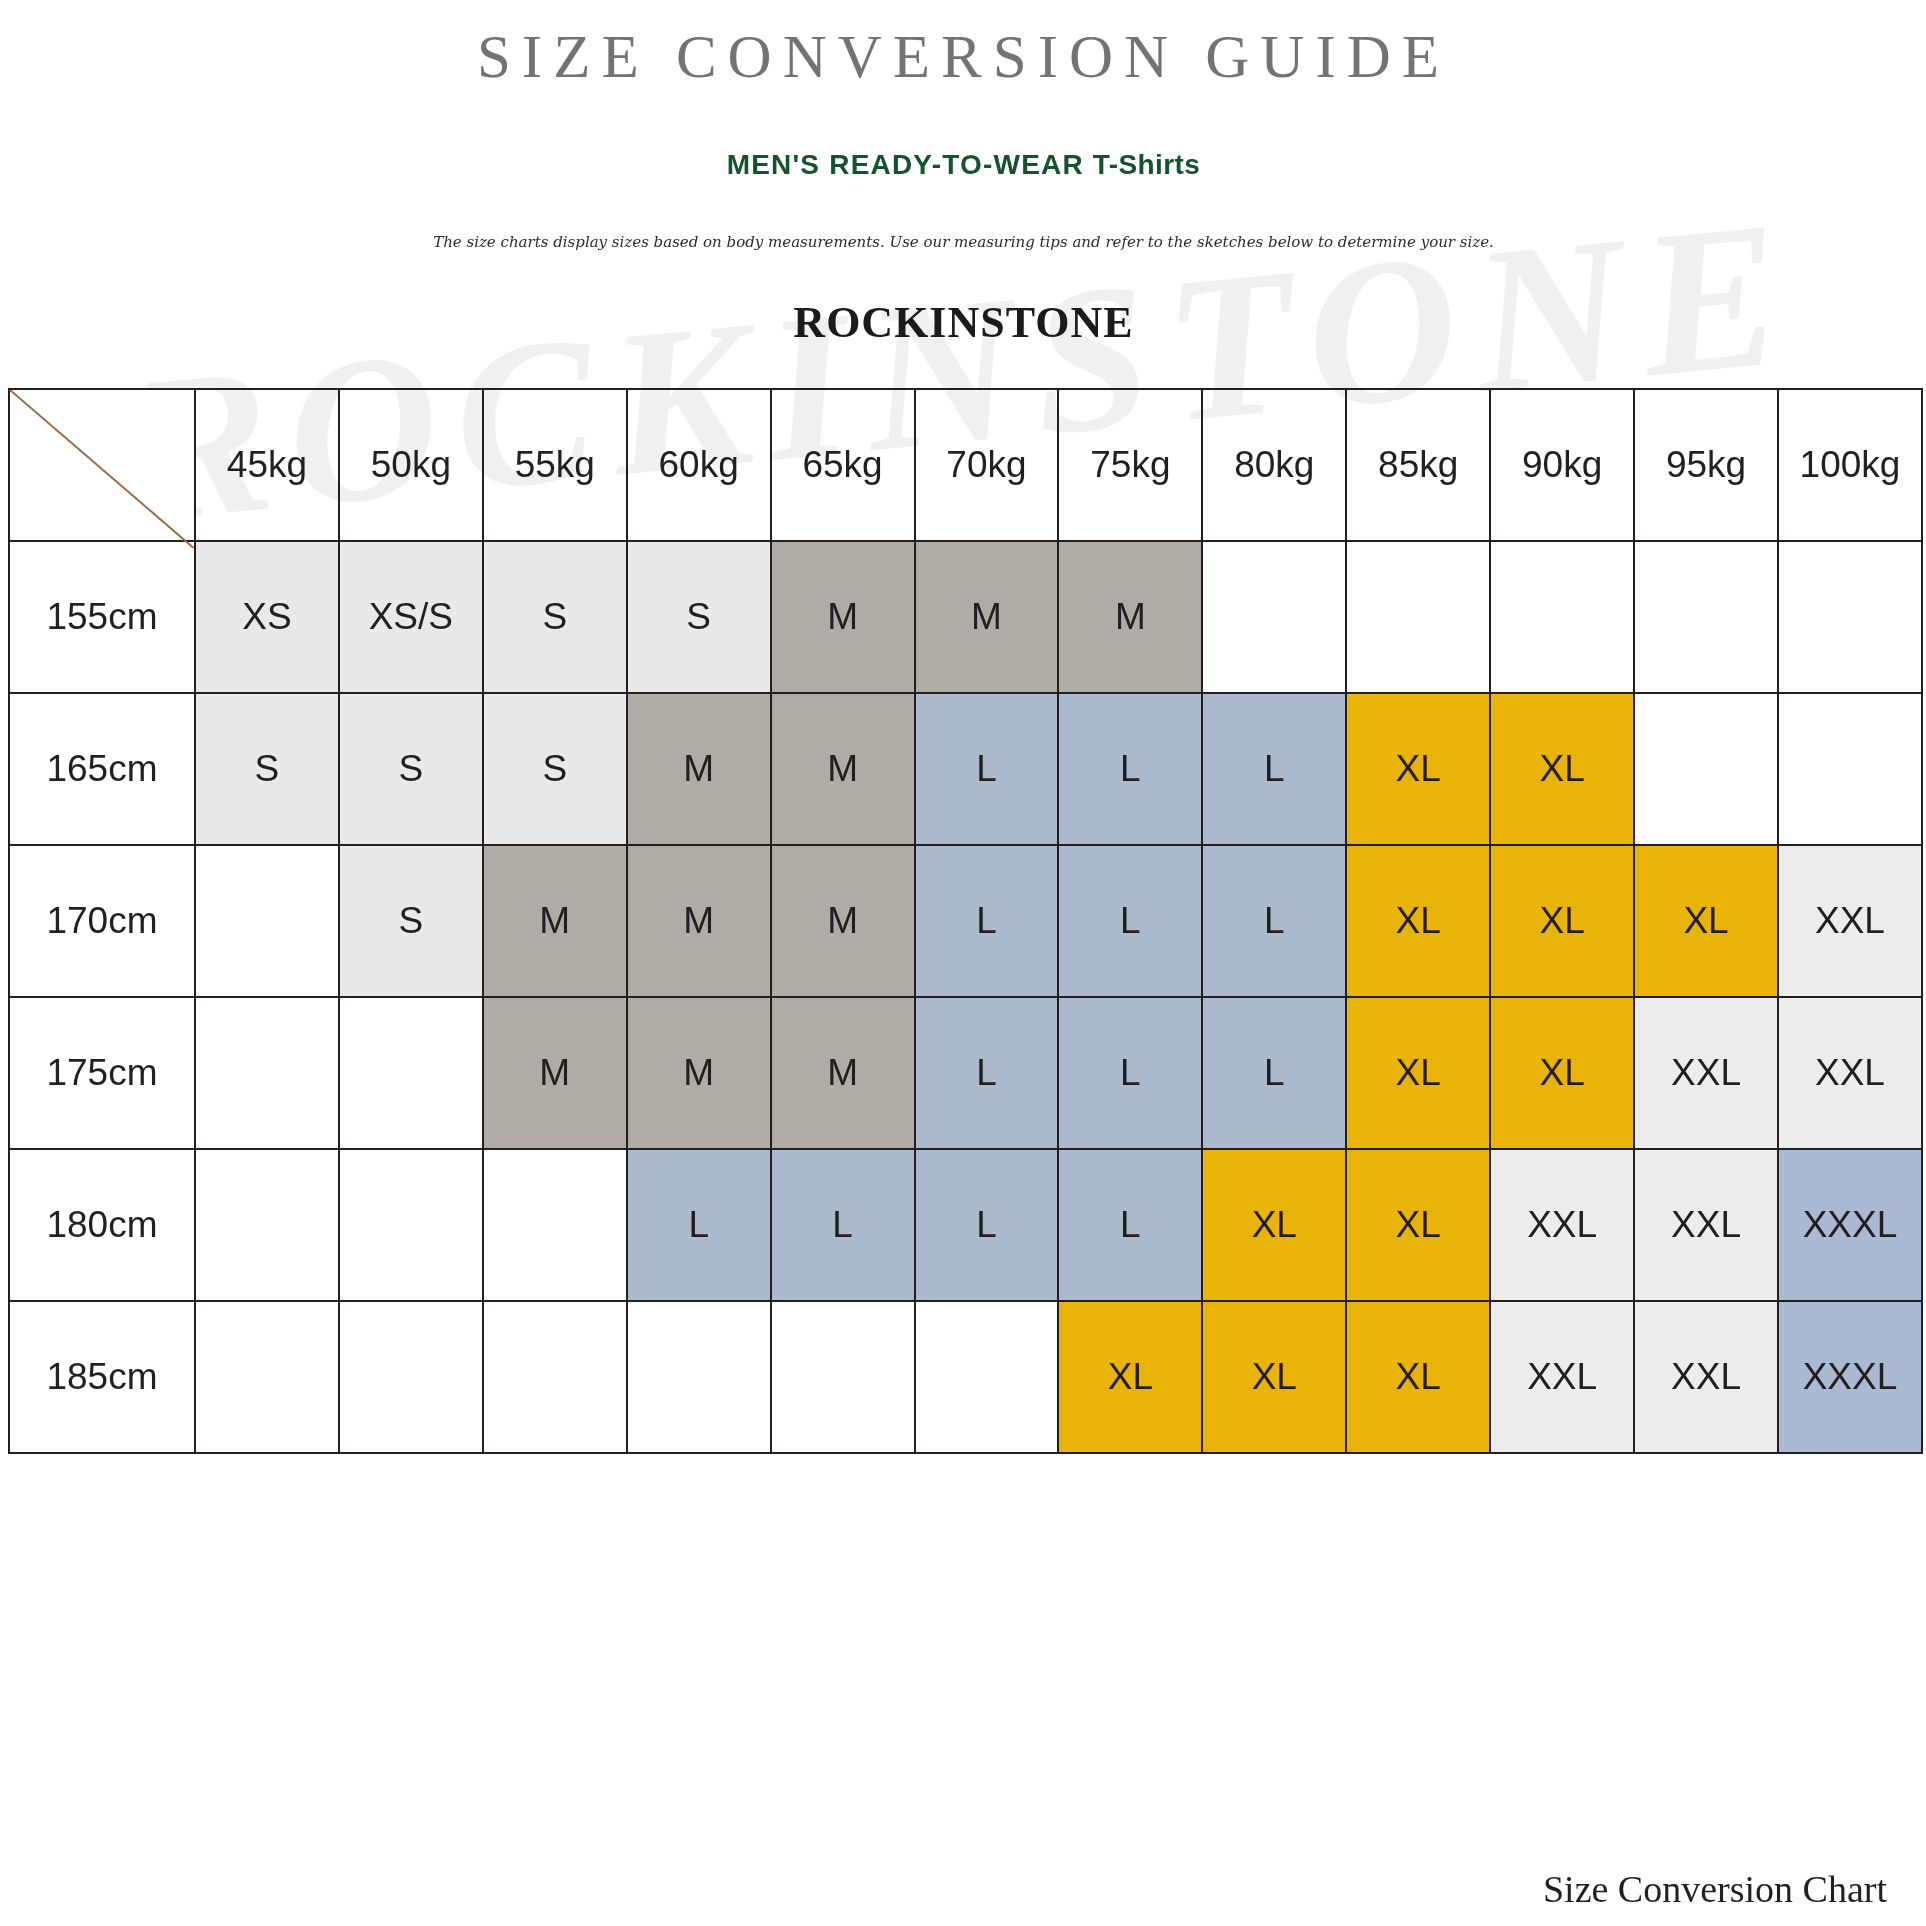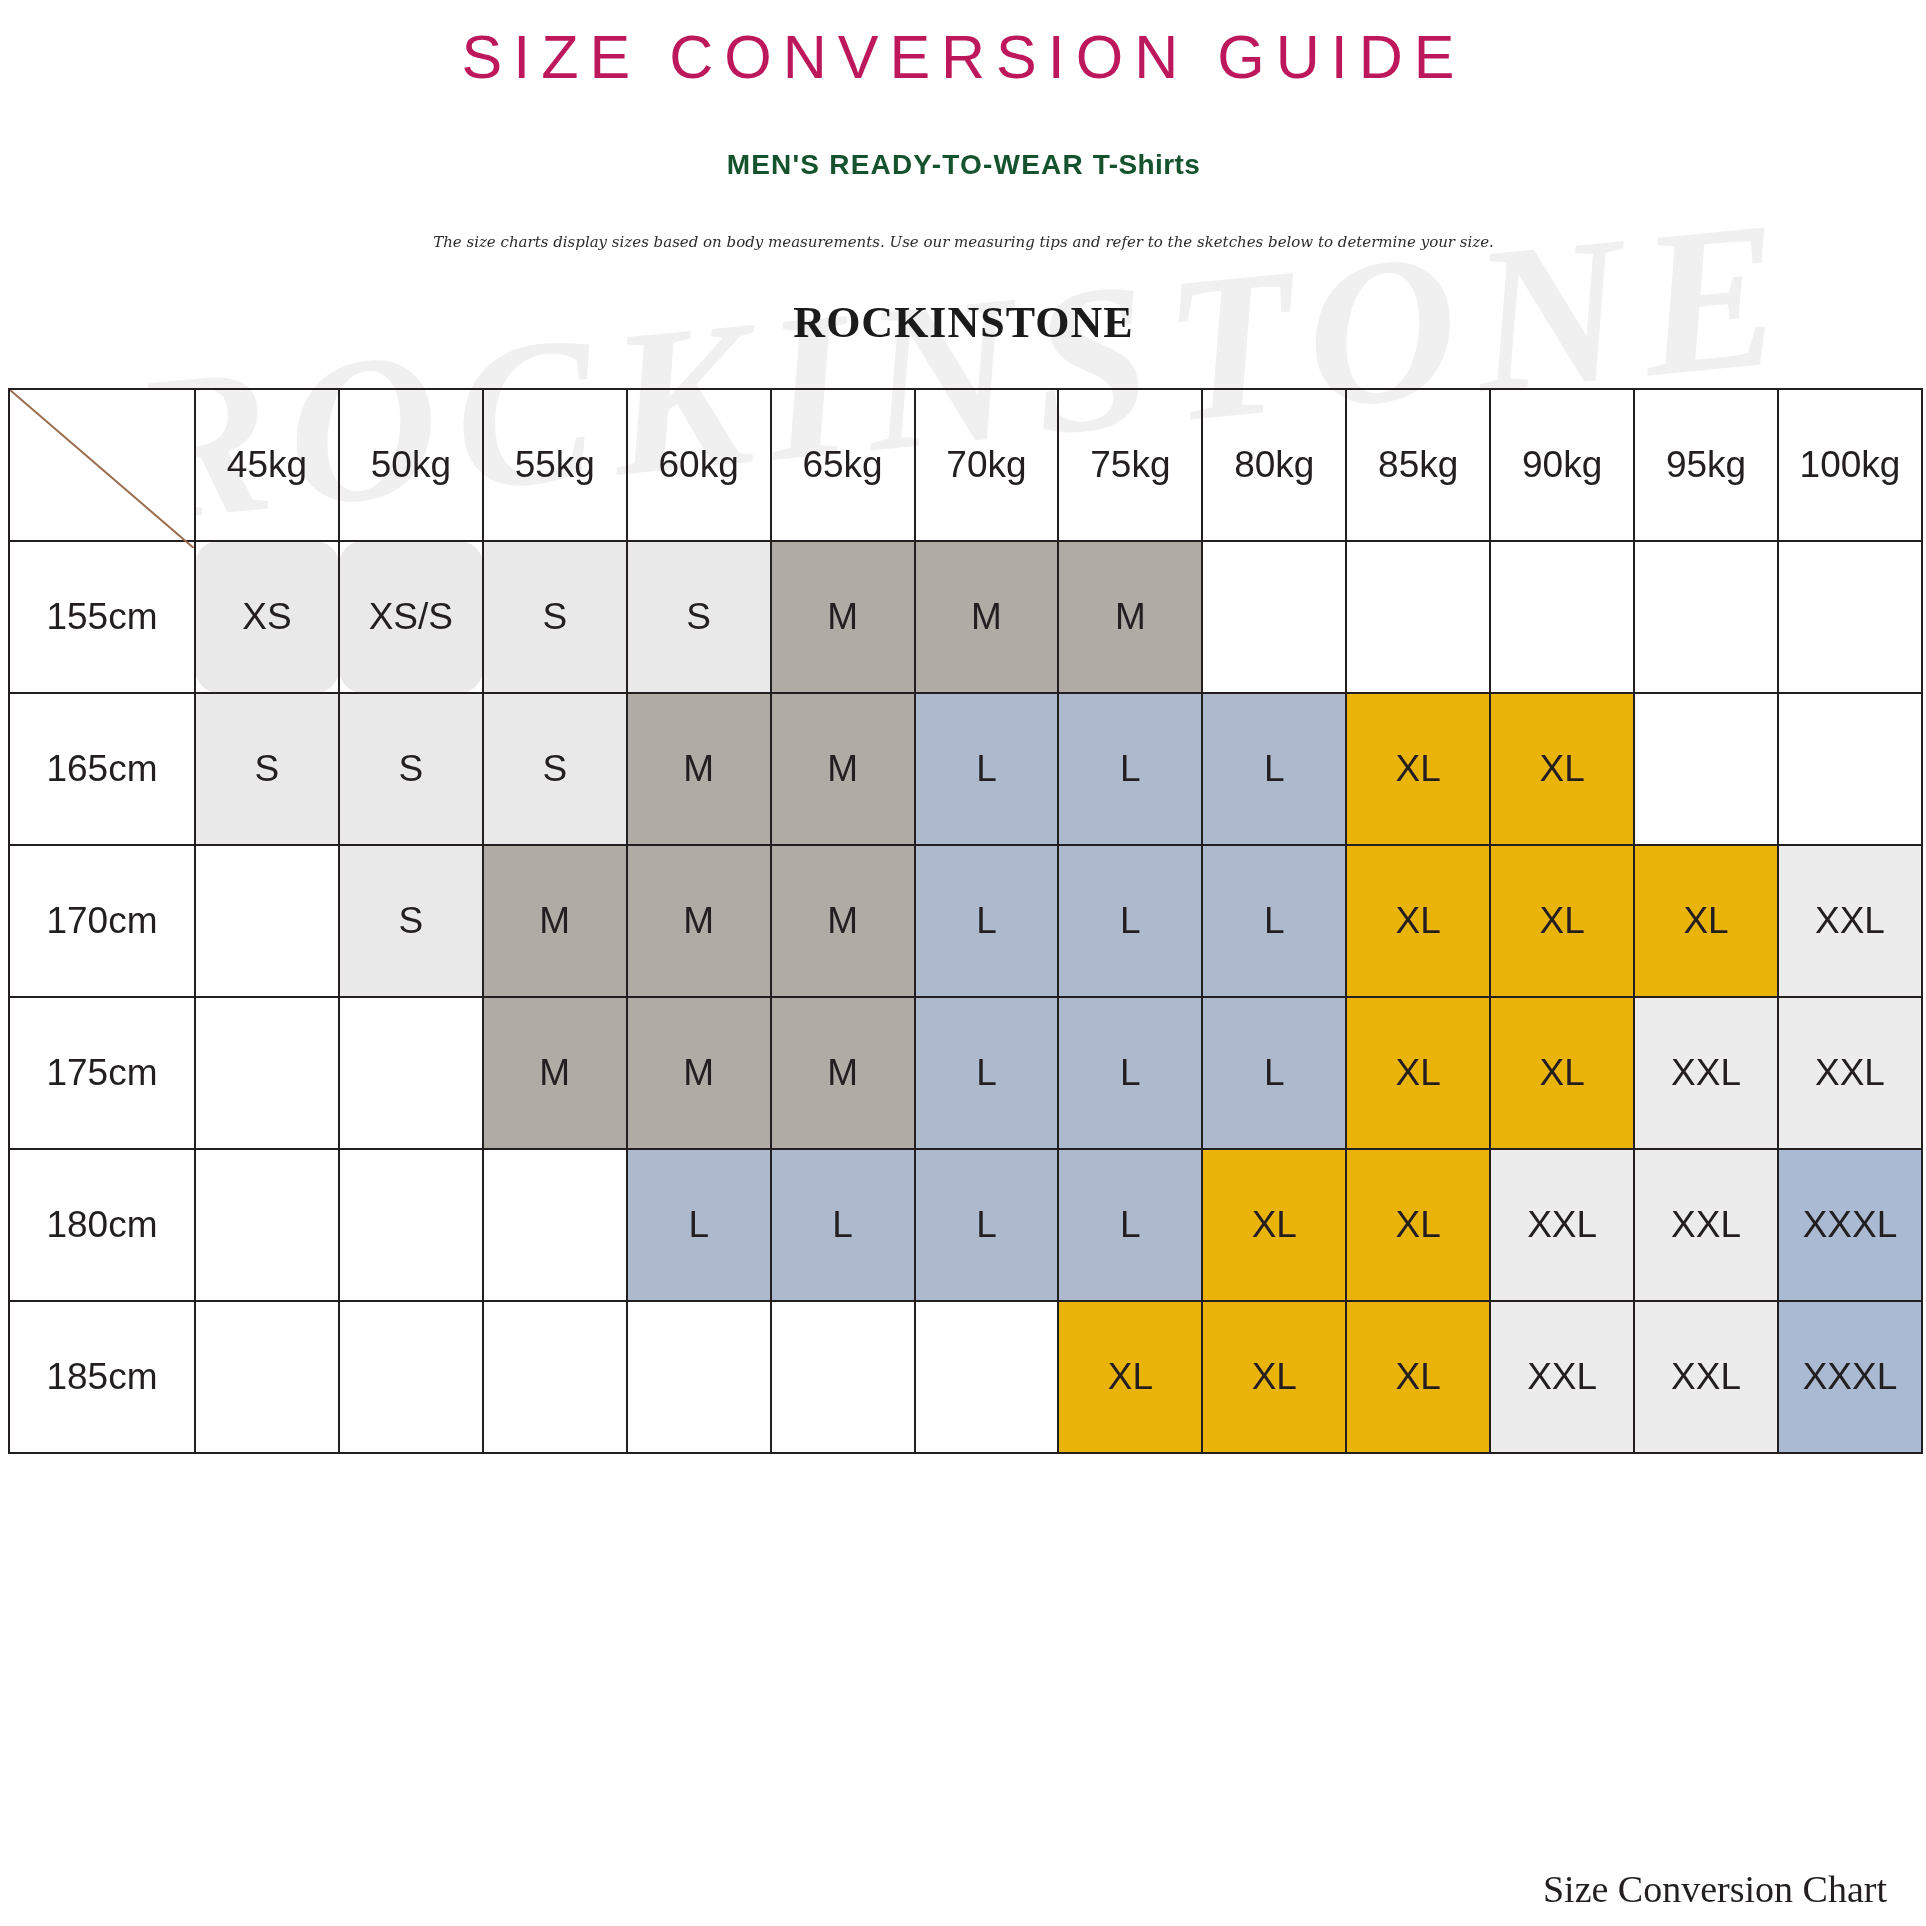--- a/index.html
+++ b/index.html
@@ -43,25 +43,25 @@
   }
 
   
   .header {
     position: relative;
     z-index: 2;
     padding-top: 22px;
     text-align: center;
   }
   .main-title {
-    font-family: Liberation Sans, sans-serif;
+    font-family: Liberation Serif, serif;
     font-size: 61px;
     font-weight: 400;
     letter-spacing: 11px;
-    color: #be185d;
+    color: #737373;
     margin: 0 0 57px 0;
   }
   .subtitle {
     font-size: 28px;
     font-weight: 700;
     letter-spacing: 1.2px;
     margin: 0 0 48px 0;
     color: #14532d;
   }
   .subtitle .cat {
@@ -119,21 +119,21 @@
   td.weight-head {
     font-size: 39px;
     height: 158px;
   }
   td.height-head {
     font-size: 39px;
     border-radius: 13px;
   }
   
   .c-empty   { background: #ffffff; }
-  .c-xs      { background: #e9e9e9; border-radius: 24px; }
+  .c-xs      { background: #e9e9e9; }
   .c-s       { background: #e9e9e9; }
   .c-m       { background: #b0aba5; }
   .c-l       { background: #adbace; }
   .c-xl      { background: #eab308; }
   .c-xxl     { background: #ececec; }
   .c-xxxl    { background: #a9bad2; }
 
   
   .footer {
     position: absolute;

